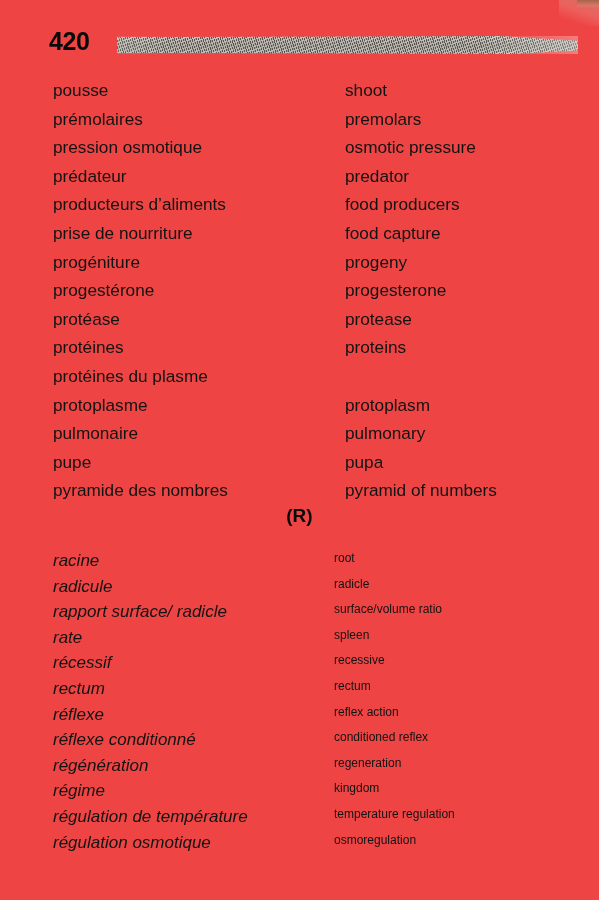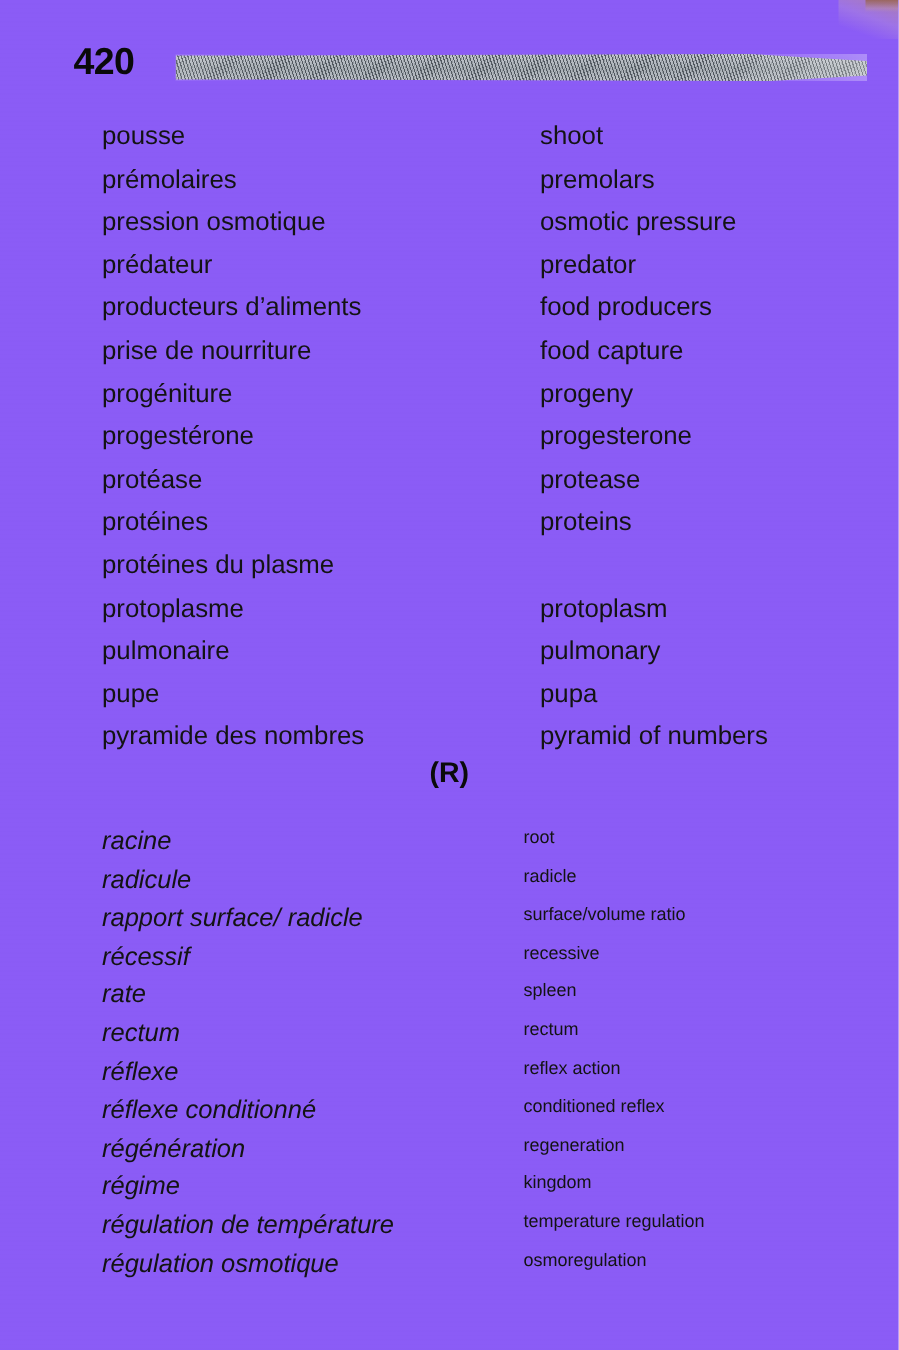--- a/index.html
+++ b/index.html
@@ -12,21 +12,21 @@
     background: #ffffff;
     font-family: "Liberation Sans", sans-serif;
     overflow: hidden;
     position: relative;
   }
 
   
   #page {
     position: absolute;
     inset: 0;
-    background: #8b5cf6;
+    background: #ef4444;
     overflow: hidden;
   }
 
   
   #scan-artifact {
     position: absolute;
     top: 0;
     right: 0;
     width: 40px;
     height: 26px;
@@ -100,21 +100,21 @@
   }
 
   
   #content {
     position: absolute;
     top: 0;
     left: 0;
     width: 599px;
   }
 
-  .section { position: absolute; left: 15px; width: 491px; }
+  .section { position: absolute; left: 0; width: 491px; }
 
   .section-heading {
     text-align: center;
     font-size: 19px;
     font-weight: bold;
     color: #0b0b0b;
     letter-spacing: 0px;
   }
 
   .entry {
@@ -249,28 +249,28 @@
         </div>
         <div class="entry">
           <span class="term">radicule</span>
           <span class="gloss">radicle</span>
         </div>
         <div class="entry">
           <span class="term">rapport surface/ radicle</span>
           <span class="gloss">surface/volume ratio</span>
         </div>
         <div class="entry">
+          <span class="term">rate</span>
+          <span class="gloss">spleen</span>
+        </div>
+        <div class="entry">
           <span class="term">récessif</span>
           <span class="gloss">recessive</span>
         </div>
         <div class="entry">
-          <span class="term">rate</span>
-          <span class="gloss">spleen</span>
-        </div>
-        <div class="entry">
           <span class="term">rectum</span>
           <span class="gloss">rectum</span>
         </div>
         <div class="entry">
           <span class="term">réflexe</span>
           <span class="gloss">reflex action</span>
         </div>
         <div class="entry">
           <span class="term">réflexe conditionné</span>
           <span class="gloss">conditioned reflex</span>

